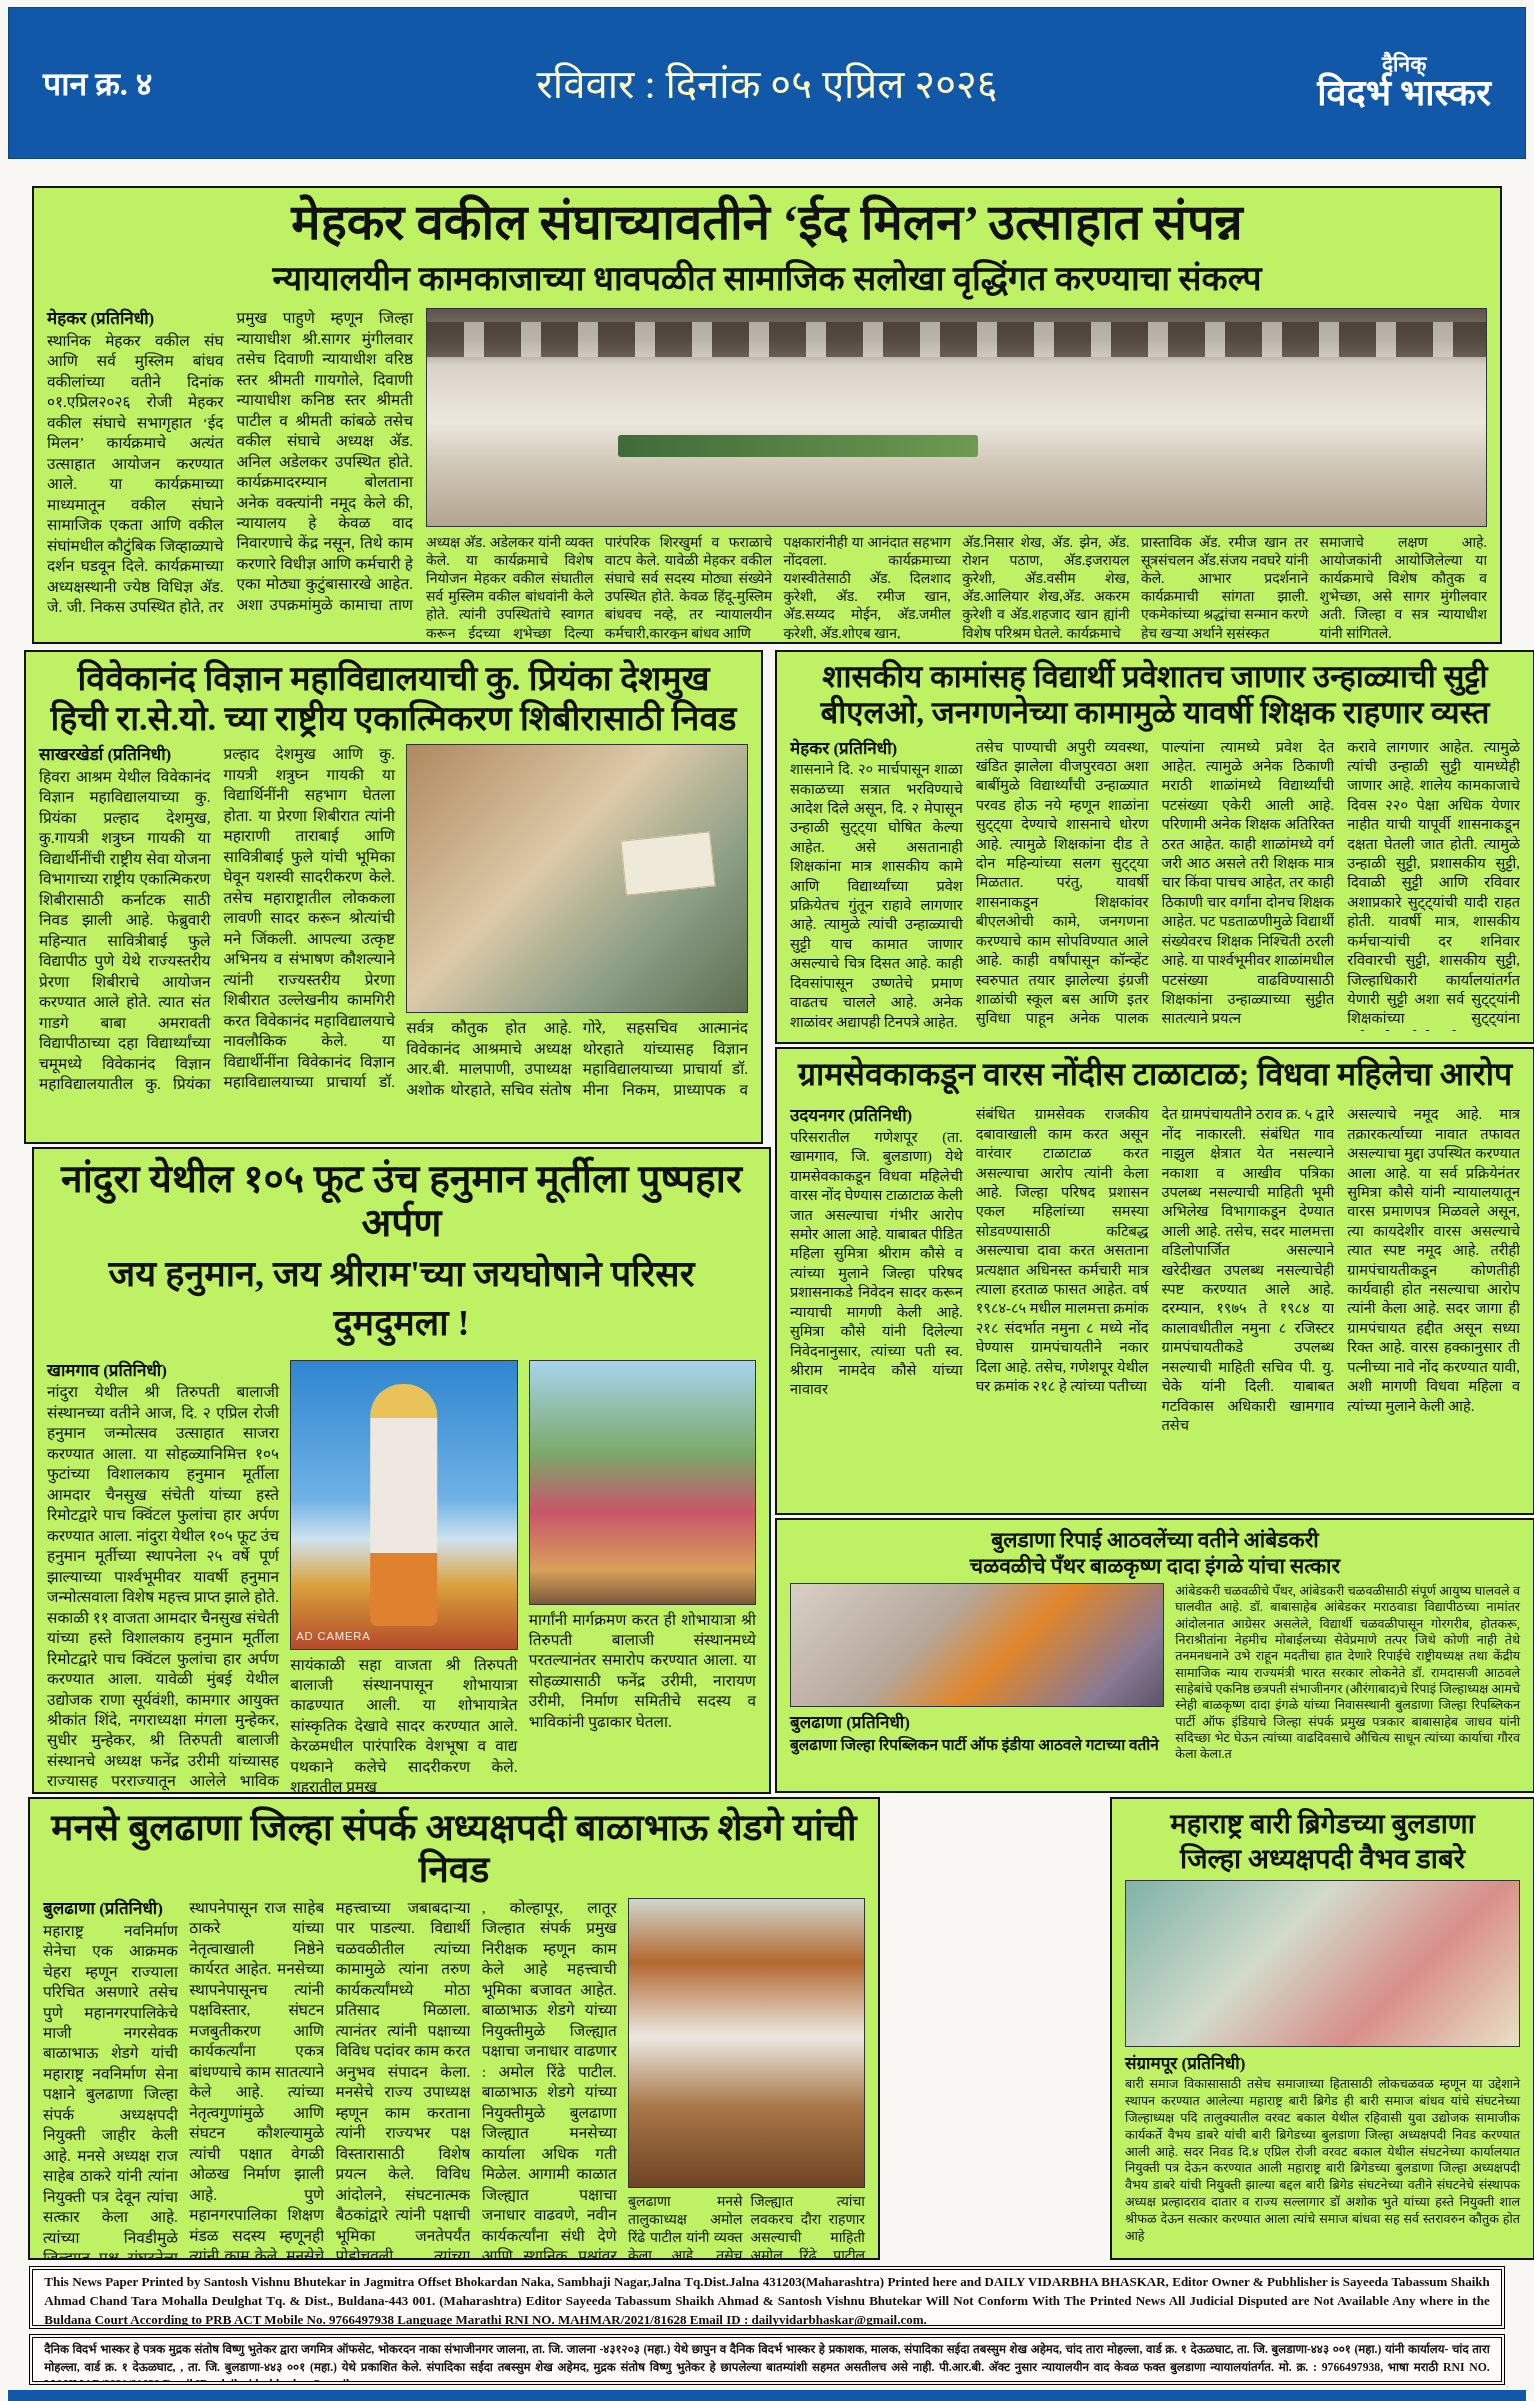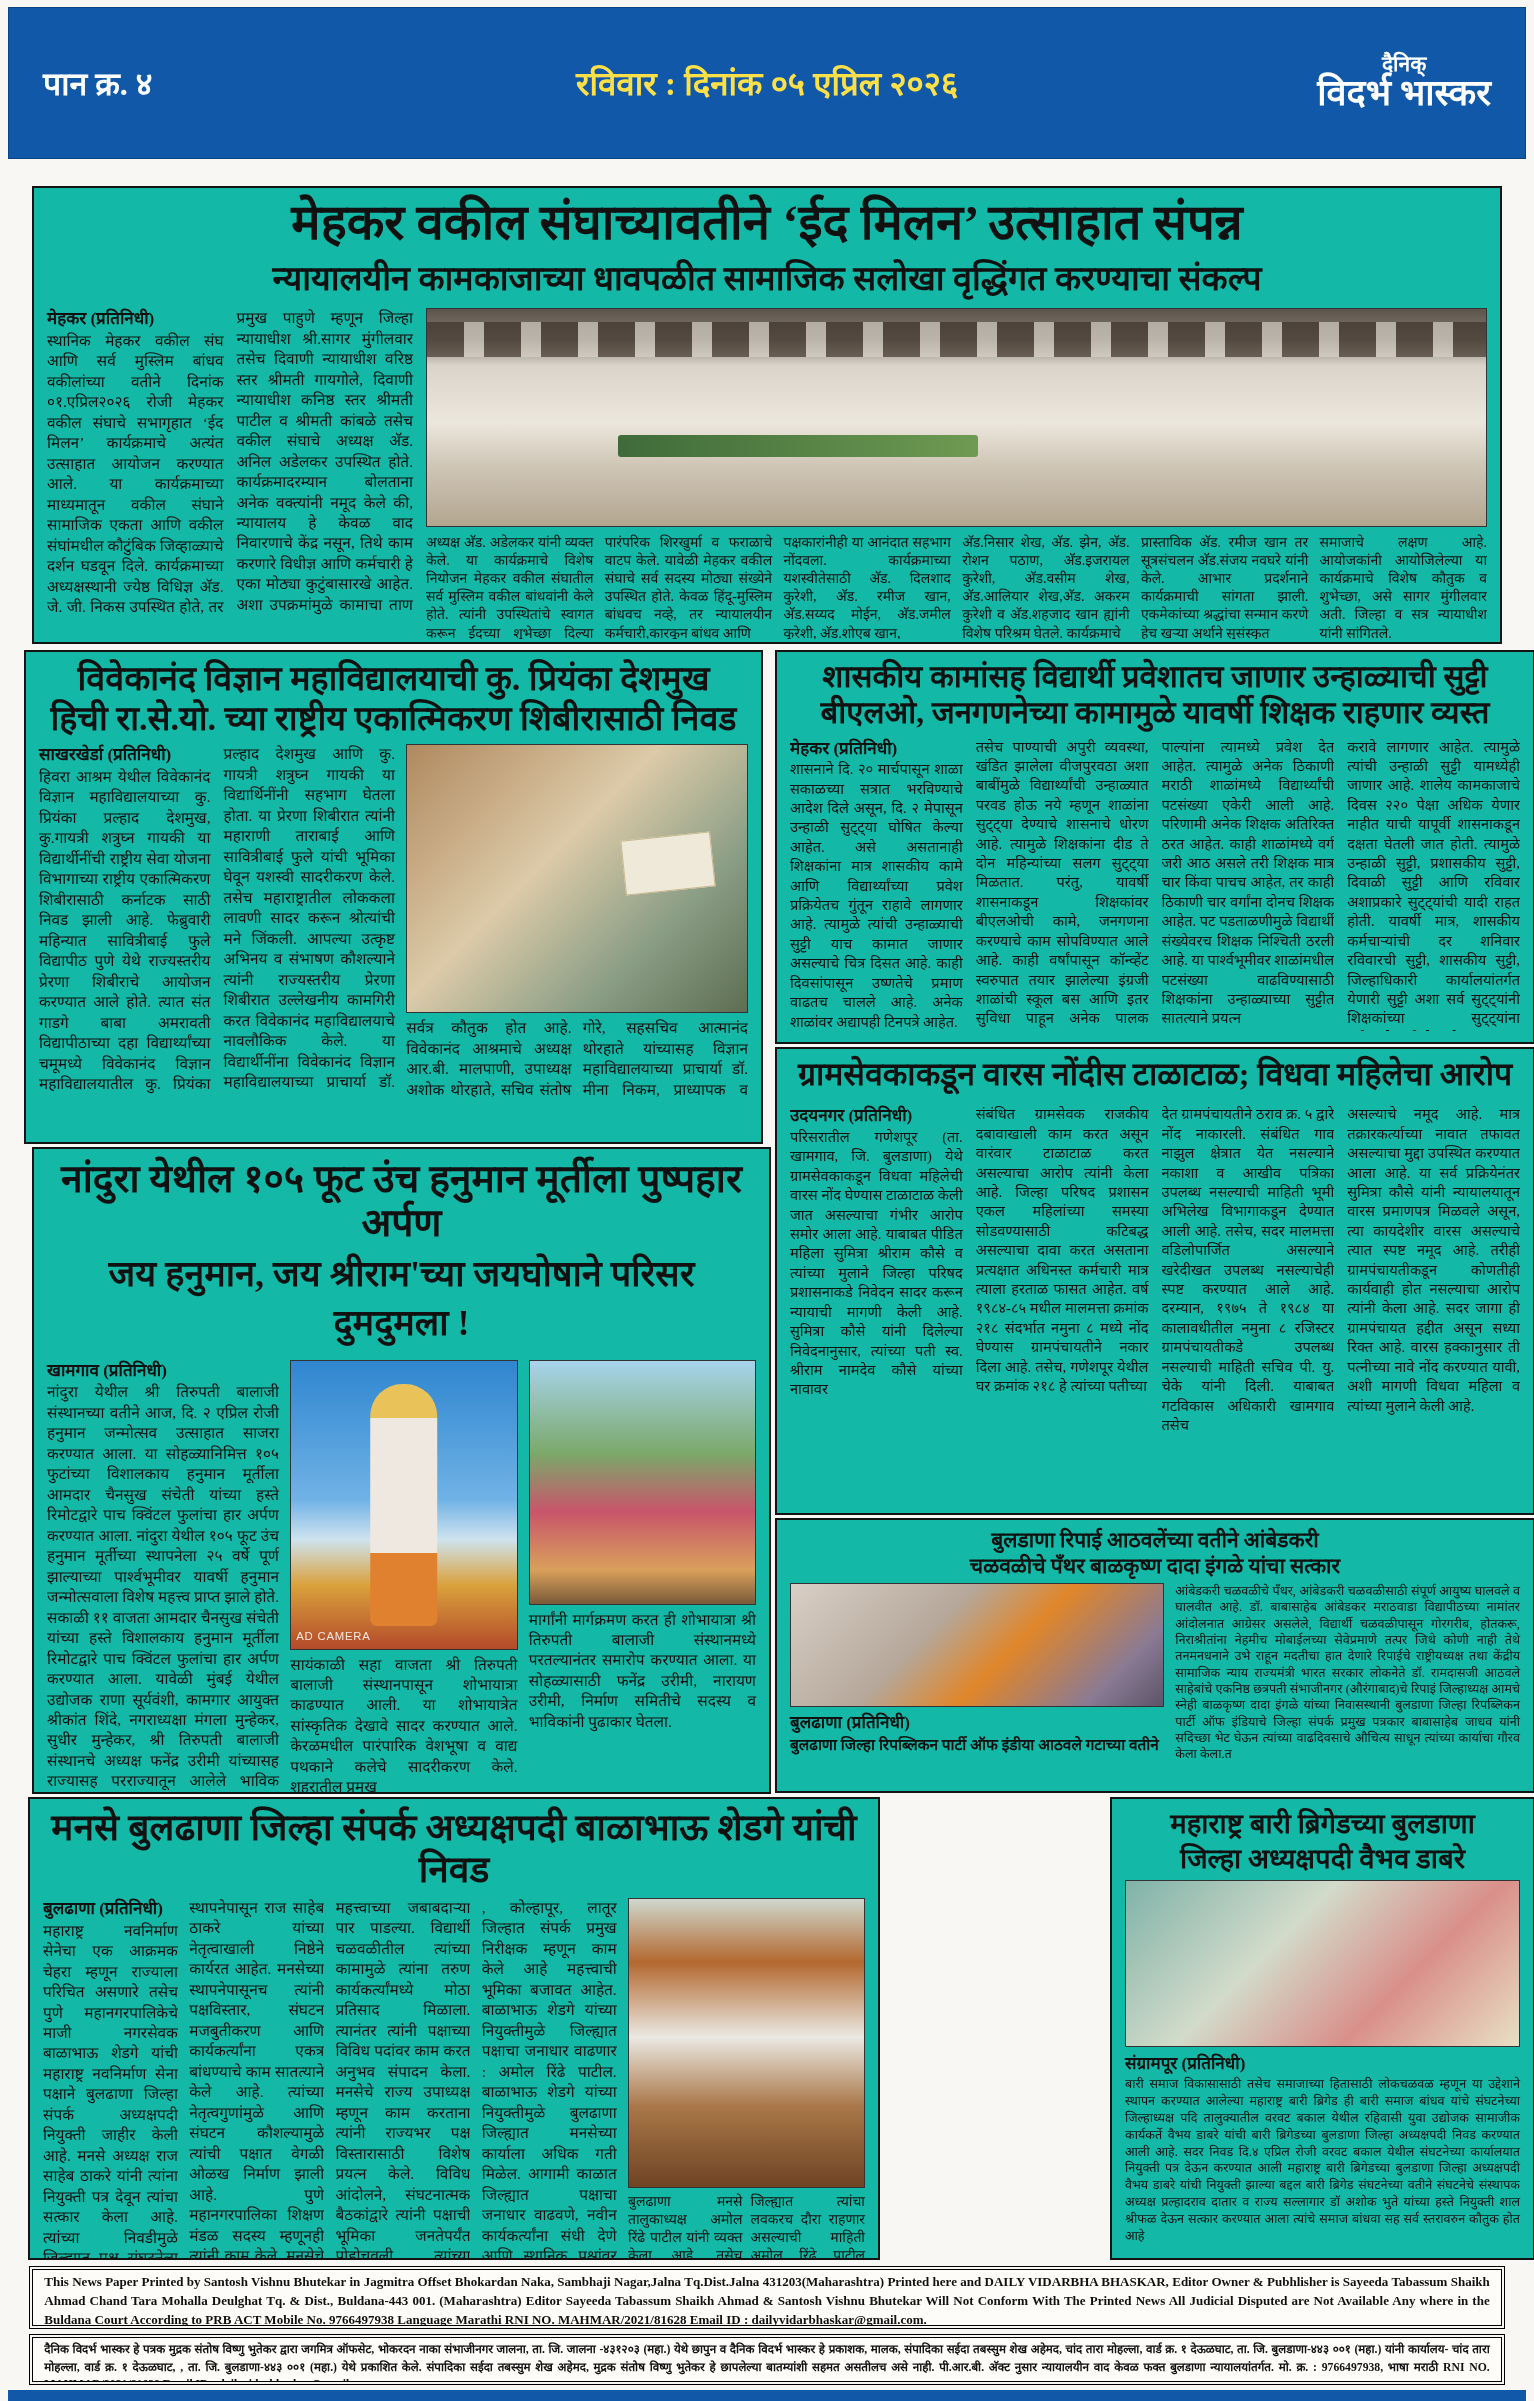--- a/index.html
+++ b/index.html
@@ -3,26 +3,26 @@
 <meta charset="utf-8">
 <style>
   html,body{margin:0;padding:0;background:#e8e6e0;}
   .page{position:relative;width:1535px;height:2401px;background:#f8f7f3;color:#111;
         font-family:"Liberation Serif", serif;overflow:hidden;}
   
   .topbar{position:absolute;left:8px;top:6.5px;width:1518px;height:152px;background:var(--blue,#1159a8);
           display:flex;align-items:center;justify-content:space-between;box-sizing:border-box;
           padding:0 34px;border:1.6px solid #0d4584;}
   .pageno{color:#fff;font-size:32px;font-weight:bold;}
-  .date{color:#fde047;font-size:33px;font-weight:bold;position:absolute;left:50%;transform:translateX(-50%);}
+  .date{color:#fef9c3;font-size:40px;font-weight:normal;position:absolute;left:50%;transform:translateX(-50%);}
   .brand{text-align:center;color:#fff;line-height:1.05;}
   .brand-top{font-size:21px;font-weight:bold;}
   .brand-main{font-size:36px;font-weight:bold;}
   
-  .art{position:absolute;box-sizing:border-box;background:#14b8a6;border:2.4px solid #141414;
+  .art{position:absolute;box-sizing:border-box;background:#bef264;border:2.4px solid #141414;
        padding:6.5px 13px;overflow:hidden;}
   .art h1{margin:1.6px 0 0 0;text-align:center;font-size:49px;line-height:1.12;font-weight:bold;}
   .art h2{margin:3.2px 0 0 0;text-align:center;font-weight:bold;}
   .dateline{font-weight:bold;font-size:17px;margin-bottom:1.6px;}
   .just{text-align:justify;font-size:15.4px;line-height:1.33;}
   .cols{display:flex;gap:13px;}
   .cols>div{flex:1;overflow:hidden;}
   .twocol{column-count:2;column-gap:13px;}
   
   .photo{position:relative;border:0.8px solid #333;overflow:hidden;}

